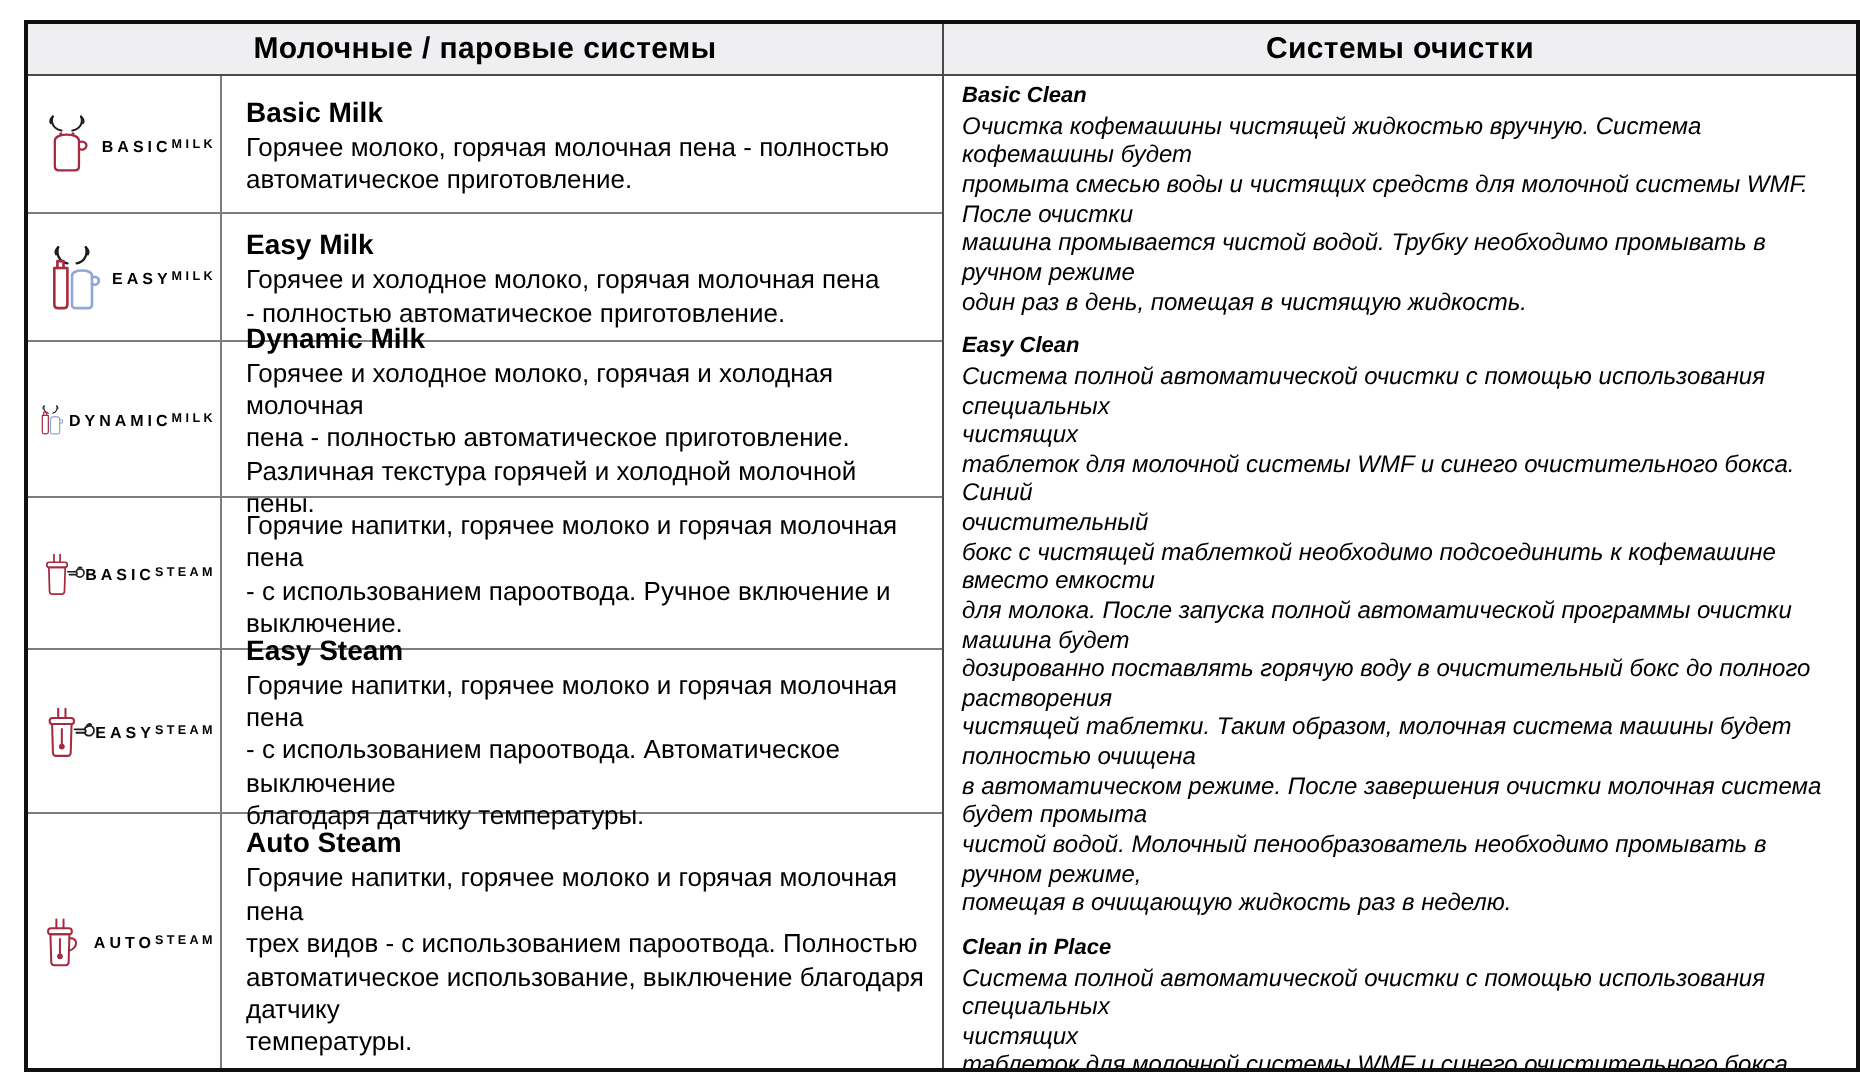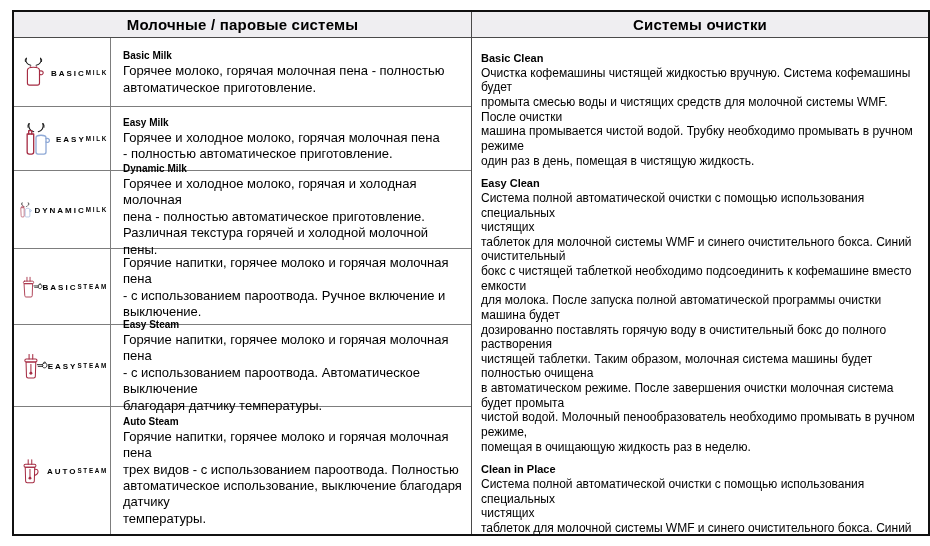--- a/index.html
+++ b/index.html
@@ -48,23 +48,23 @@
   .sr{stroke:var(--accent-red);stroke-width:1.7px;}
   .sb{stroke:var(--accent-blue);stroke-width:1.7px;}
   .sk{stroke:#1c1c1c;stroke-width:1.5px;}
   .fr{fill:var(--accent-red) !important;stroke:none !important;}
   .cap-top{font-size:8px;font-weight:bold;letter-spacing:2px;margin-top:2px;white-space:nowrap;}
   .cap-bottom{font-size:6.3px;font-weight:bold;letter-spacing:1.7px;white-space:nowrap;}
   .text-cell{
     flex:1;min-width:0;padding:8px 8px 6px 12px;
     display:flex;flex-direction:column;justify-content:center;
   }
-  .row-title{font-weight:bold;font-size:10px;margin-bottom:2px;}
+  .row-title{font-weight:bold;font-size:14px;margin-bottom:2px;}
   .row-desc{font-size:13px;line-height:1.26;white-space:pre-line;}
-  .clean-content{flex:1;padding:14px 5px 4px 9px;overflow:hidden;}
+  .clean-content{flex:1;padding:4px 5px 4px 9px;overflow:hidden;font-style:italic;}
   .clean-block{margin-bottom:9px;}
   .block-title{font-weight:bold;font-size:11px;line-height:1.25;}
   .block-text{font-size:12px;line-height:1.22;white-space:pre-line;}
 </style>
 </head>
 <body>
 
 <div class="page">
   <div class="systems-table">
 

